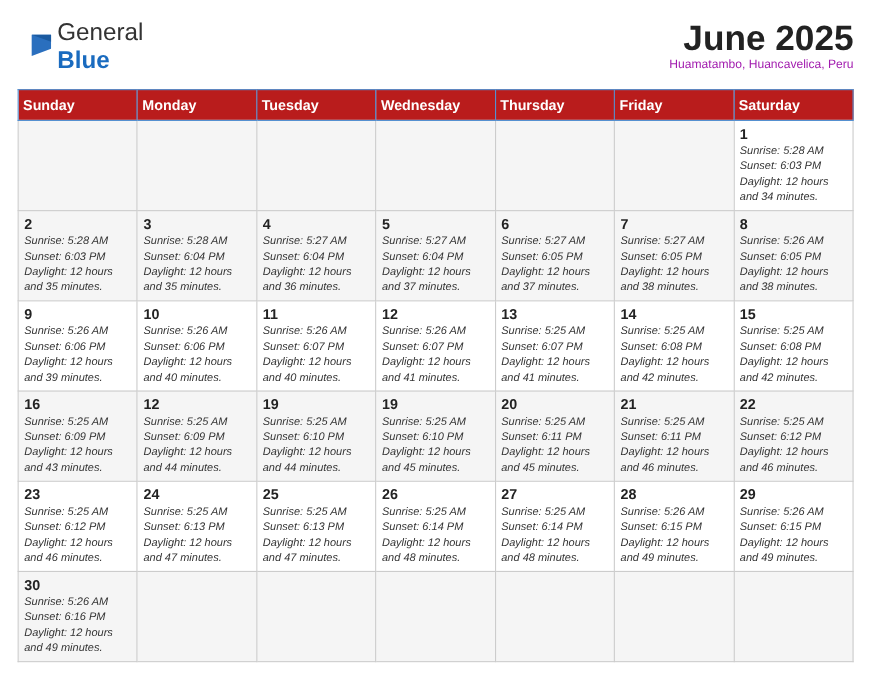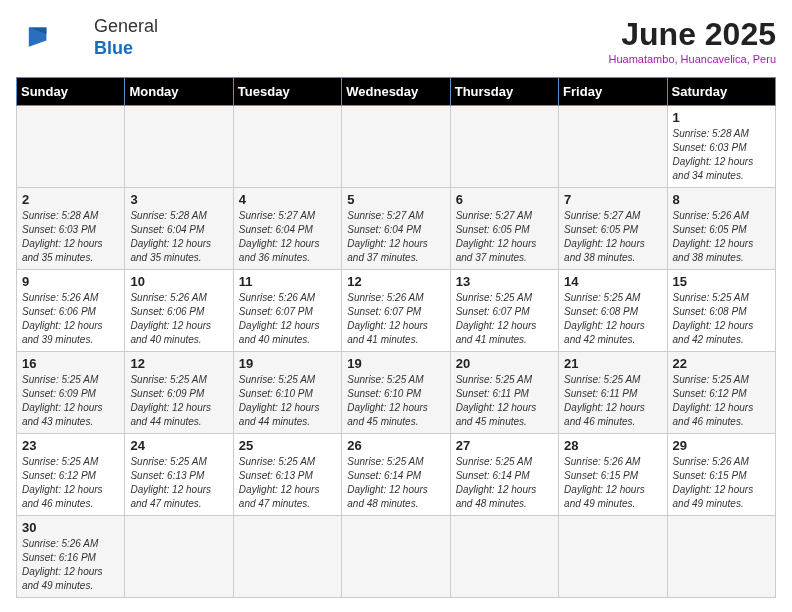--- a/index.html
+++ b/index.html
@@ -15,24 +15,23 @@
       justify-content: space-between;
       align-items: flex-start;
       margin-bottom: 12px;
     }
     .logo {
       display: flex;
       align-items: center;
       gap: 4px;
     }
     .logo-text {
-      font-size: 18px;
+      font-size: 22px;
       font-weight: normal;
       line-height: 1.2;
-      margin-left: 42px;
     }
     .logo-text span.general { color: #333; }
     .logo-text span.blue { color: #1a6bbf; font-weight: bold; }
     .logo-icon {
       width: 32px;
       height: 28px;
     }
     .title-area {
       text-align: right;
     }
@@ -44,21 +43,21 @@
     .location {
       font-size: 11px;
       color: #a21caf;
     }
     .calendar-table {
       width: 100%;
       border-collapse: collapse;
       border: 1px solid #ccc;
     }
     .calendar-table th {
-      background-color: #000000;
+      background-color: #b91c1c;
       color: #fff;
       font-size: 13px;
       font-weight: bold;
       padding: 6px 4px;
       text-align: left;
       border: 1px solid #5590d0;
     }
     .calendar-table td {
       border: 1px solid #ccc;
       vertical-align: top;

